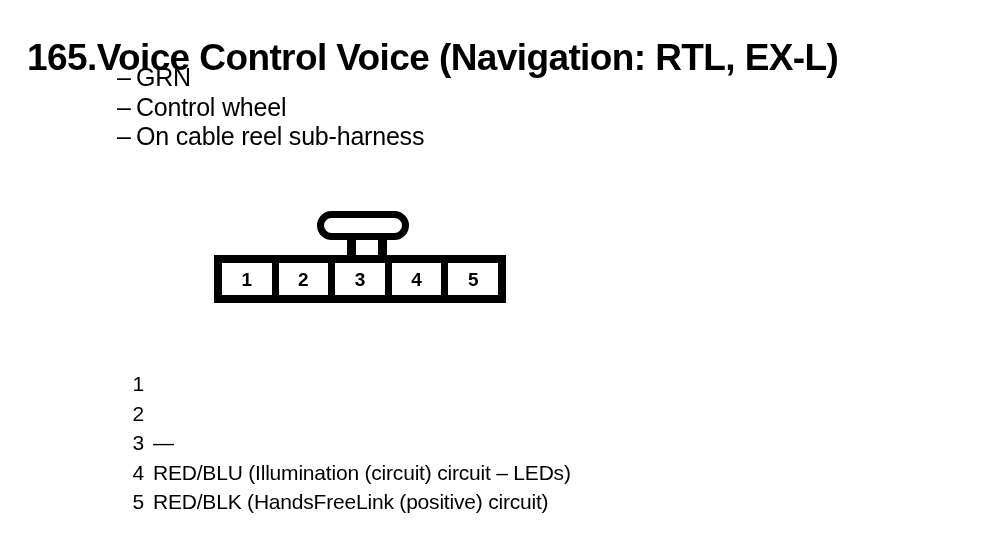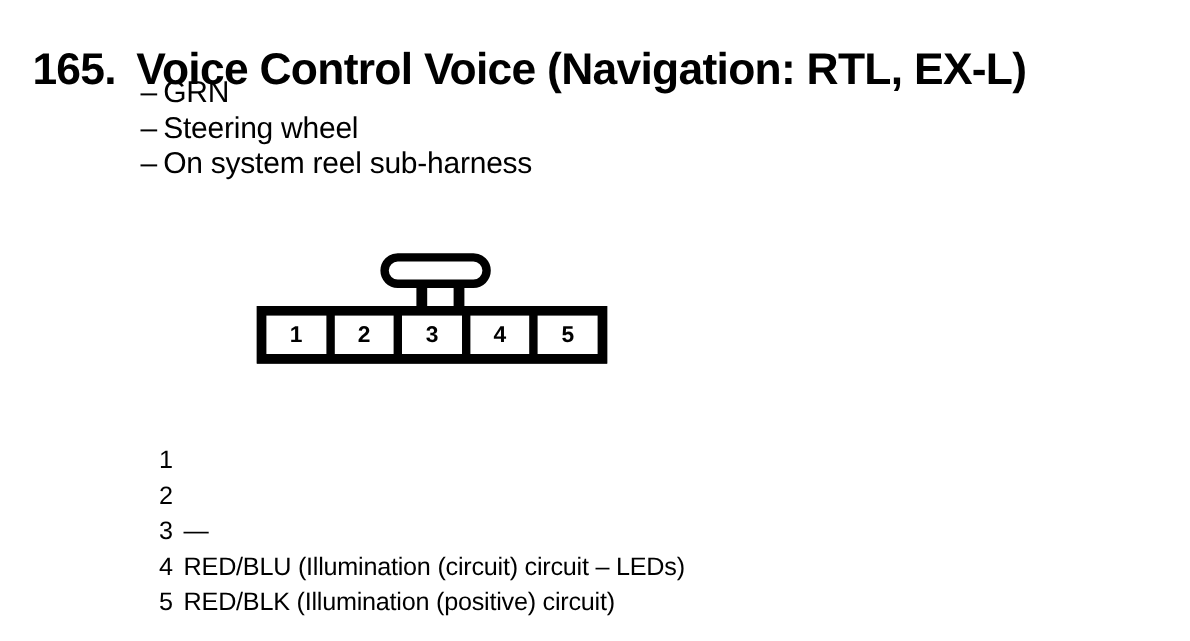--- a/index.html
+++ b/index.html
@@ -23,21 +23,21 @@
     position: absolute;
     left: 27px;
     top: 11px;
     font-size: 37px;
     font-weight: bold;
     letter-spacing: -0.6px;
     white-space: nowrap;
     line-height: 44px;
   }
   .page-title .title-num {
-    margin-right: 17px;
+    margin-right: 0;
   }
 
   
   .bullet-list {
     position: absolute;
     left: 117px;
     top: 63px;
     margin: 0;
     padding: 0;
     list-style: none;
@@ -138,24 +138,24 @@
 
 <h1 class="page-title">
   <span class="title-num">165.</span><span>Voice Control Voice (Navigation: RTL, EX-L)</span>
 </h1>
 
 <ul class="bullet-list">
   <li>
     <span class="bullet-dash">–</span><span>GRN</span>
   </li>
   <li>
-    <span class="bullet-dash">–</span><span>Steering wheel</span>
+    <span class="bullet-dash">–</span><span>Control wheel</span>
   </li>
   <li>
-    <span class="bullet-dash">–</span><span>On system reel sub-harness</span>
+    <span class="bullet-dash">–</span><span>On cable reel sub-harness</span>
   </li>
 </ul>
 
 <div class="connector-figure">
   <div class="latch"></div>
   <div class="latch-post left"></div>
   <div class="latch-post right"></div>
   <div class="connector-body">
     <div class="cavity">
       <span>1</span>
@@ -185,15 +185,15 @@
   <li>
     <span class="pin-num">3</span>
       <span>—</span>
   </li>
   <li>
     <span class="pin-num">4</span>
       <span>RED/BLU (Illumination (circuit) circuit – LEDs)</span>
   </li>
   <li>
     <span class="pin-num">5</span>
-      <span>RED/BLK (Illumination (positive) circuit)</span>
+      <span>RED/BLK (HandsFreeLink (positive) circuit)</span>
   </li>
 </ul>
 
 </body></html>

